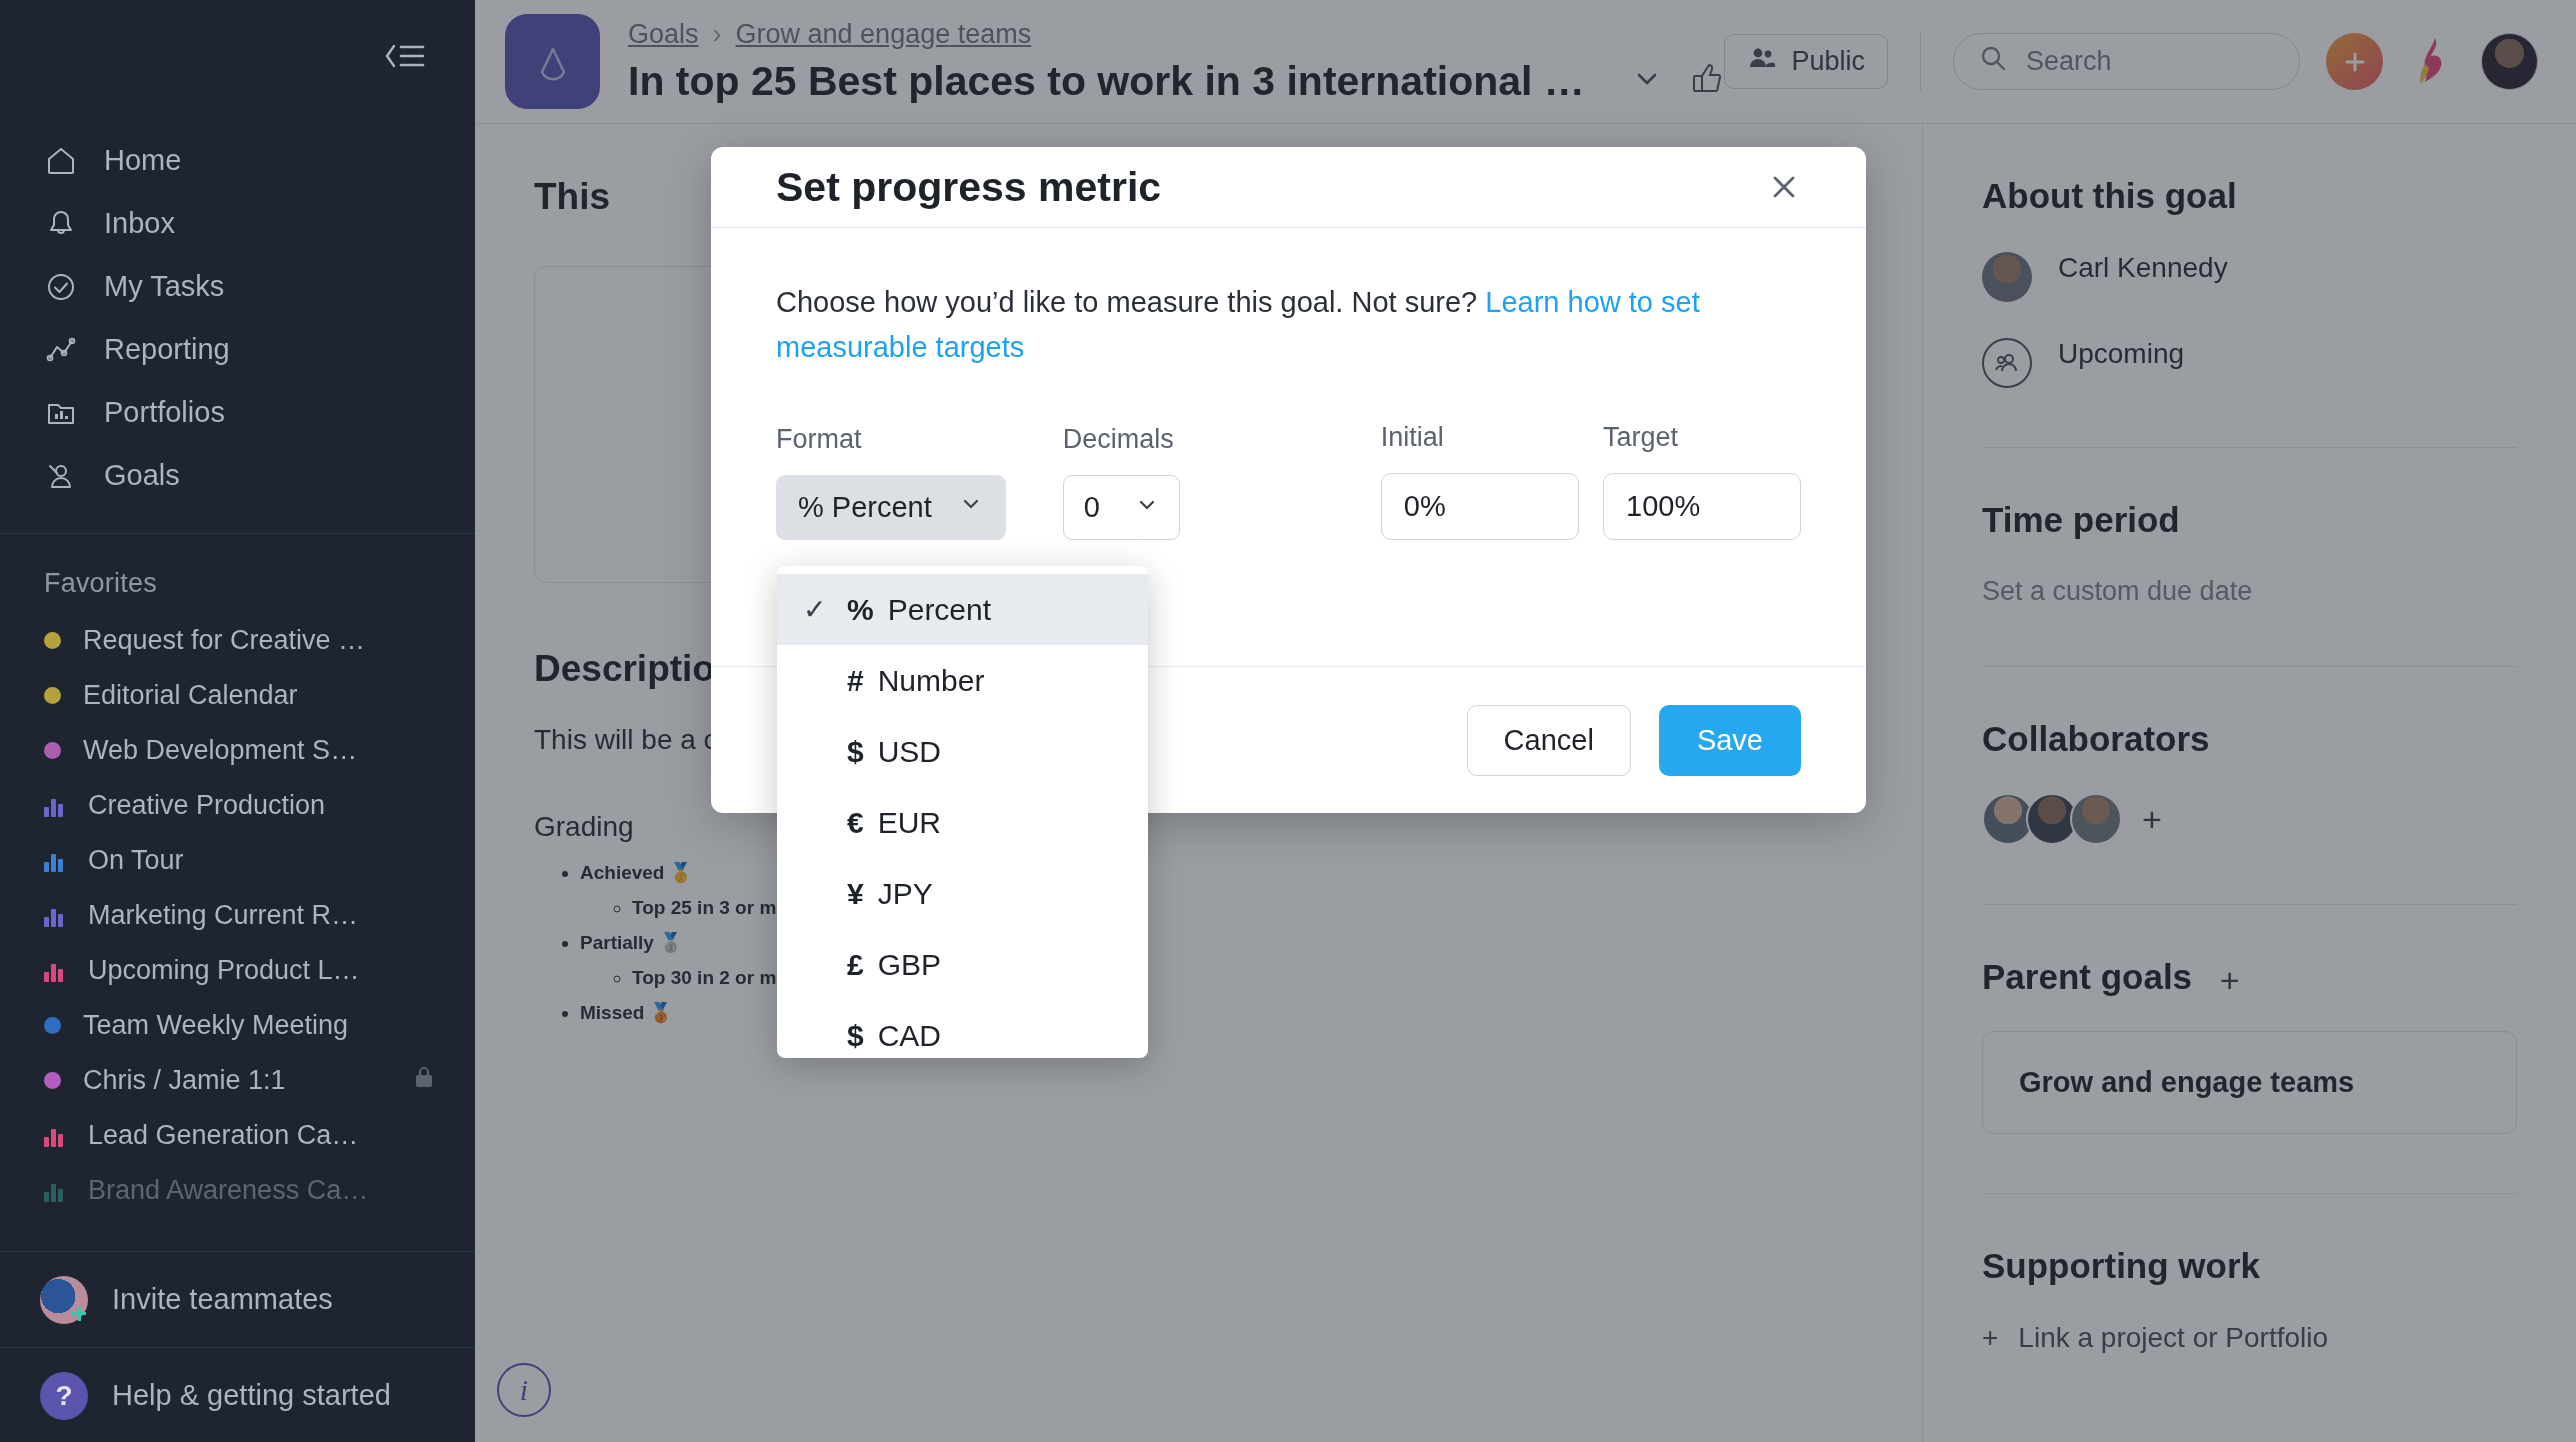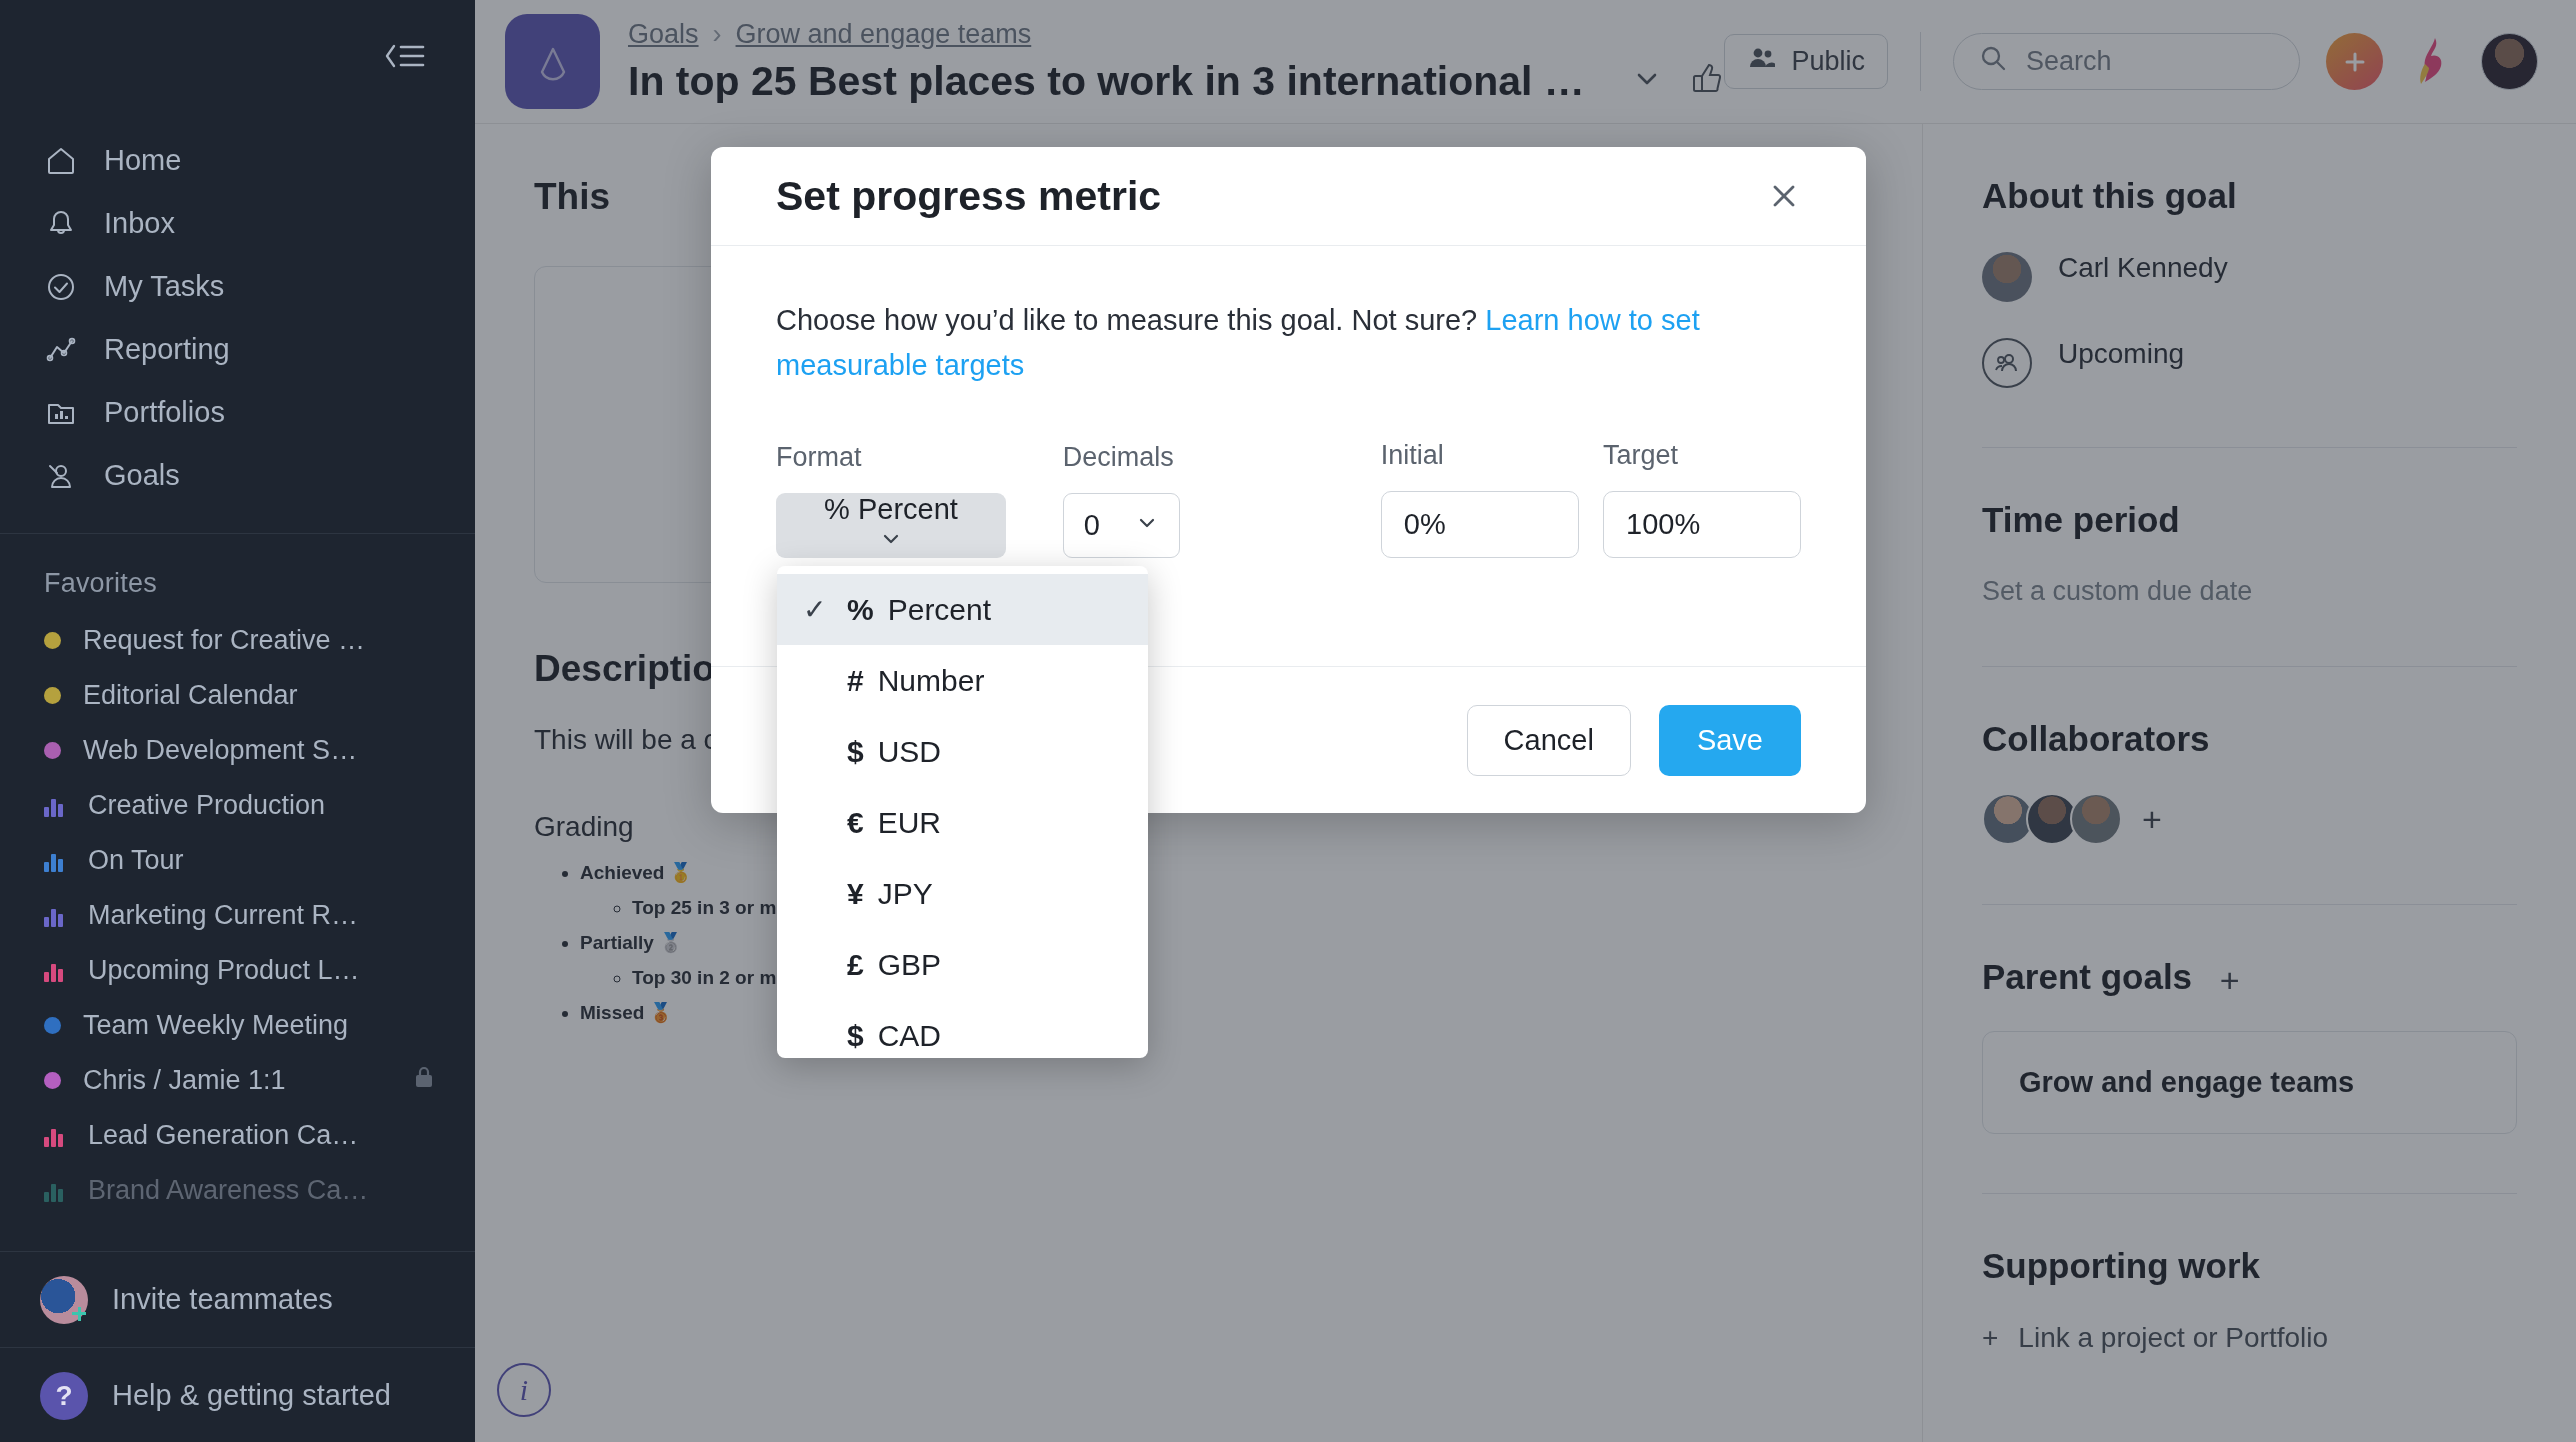--- a/index.html
+++ b/index.html
@@ -192,36 +192,36 @@
 
   
   .modal {
     position: absolute; left: 711px; top: 147px;
     width: 1155px; height: 666px;
     background: #fff; border-radius: 12px;
     box-shadow: 0 10px 48px rgba(0,0,0,.22);
     z-index: 30;
   }
   .modal-head {
-    height: 99px; display: flex; align-items: center;
+    height: 81px; display: flex; align-items: center;
     padding: 0 55px 0 65px; border-bottom: 1px solid #e9ecef;
   }
   .modal-title { font-size: 41px; font-weight: bold; color: #1e2229; }
   .modal-close { margin-left: auto; cursor: pointer; padding: 10px; line-height: 0; }
   .modal-body { padding: 52px 65px 0 65px; }
   .modal-desc { font-size: 29px; color: #2a2f38; line-height: 1.55; max-width: 951px; }
   .modal-desc a { color: #1da1f2; text-decoration: none; cursor: pointer; }
 
   .fields { display: flex; align-items: flex-end; margin-top: 52px; }
   .field { display: flex; flex-direction: column; }
   .f-label { font-size: 27px; color: #5b636e; margin-bottom: 20px; }
   .sel-format {
     width: 230px; height: 65px; border-radius: 9px; background: #dcdfe3;
     display: flex; align-items: center; justify-content: space-between;
-    padding: 0 22px; font-size: 29px; color: #1e2229; cursor: pointer; flex-direction: column;
+    padding: 0 22px; font-size: 29px; color: #1e2229; cursor: pointer;
   }
   .sel-dec {
     width: 117px; height: 65px; border-radius: 9px; border: 1px solid #cfd4da; background: #fff;
     display: flex; align-items: center; justify-content: space-between;
     padding: 0 20px; font-size: 29px; color: #1e2229; cursor: pointer; margin-left: 0;
   }
   .gap-a { width: 61px; }
   .gap-b { width: 216px; }
   .gap-c { width: 26px; }
   .txtinput {

